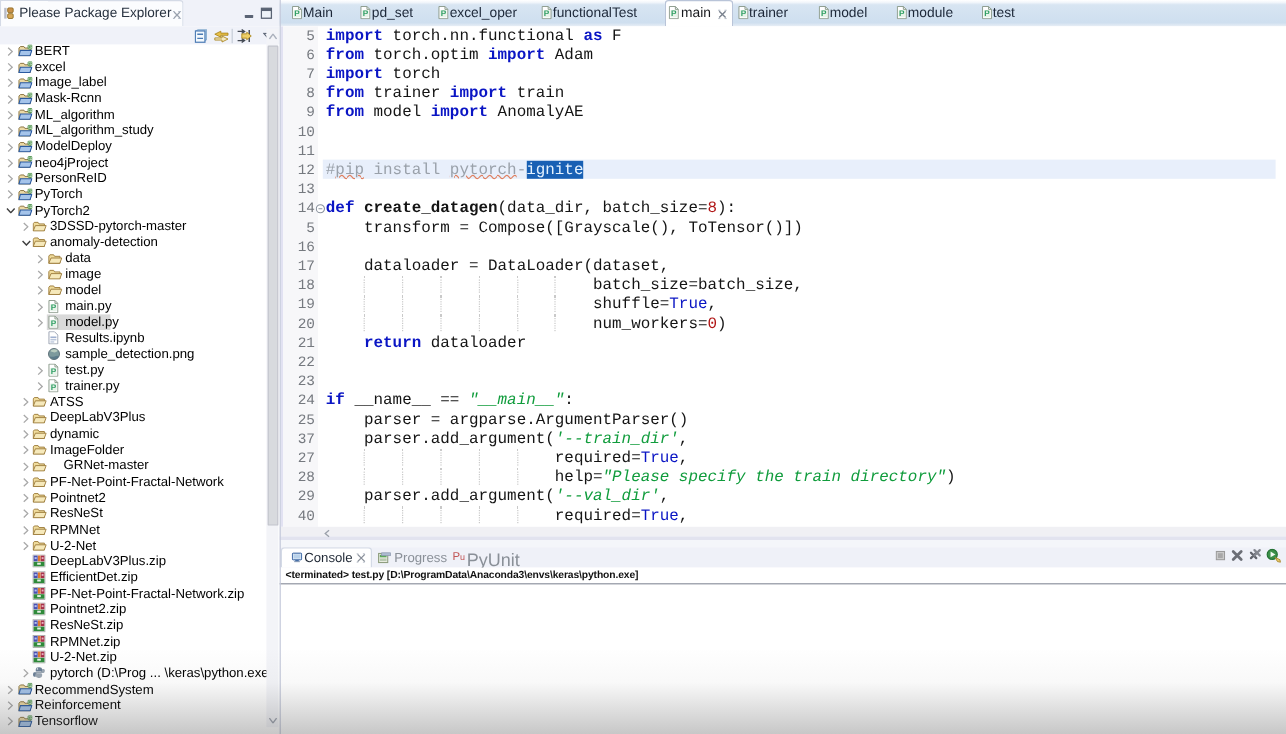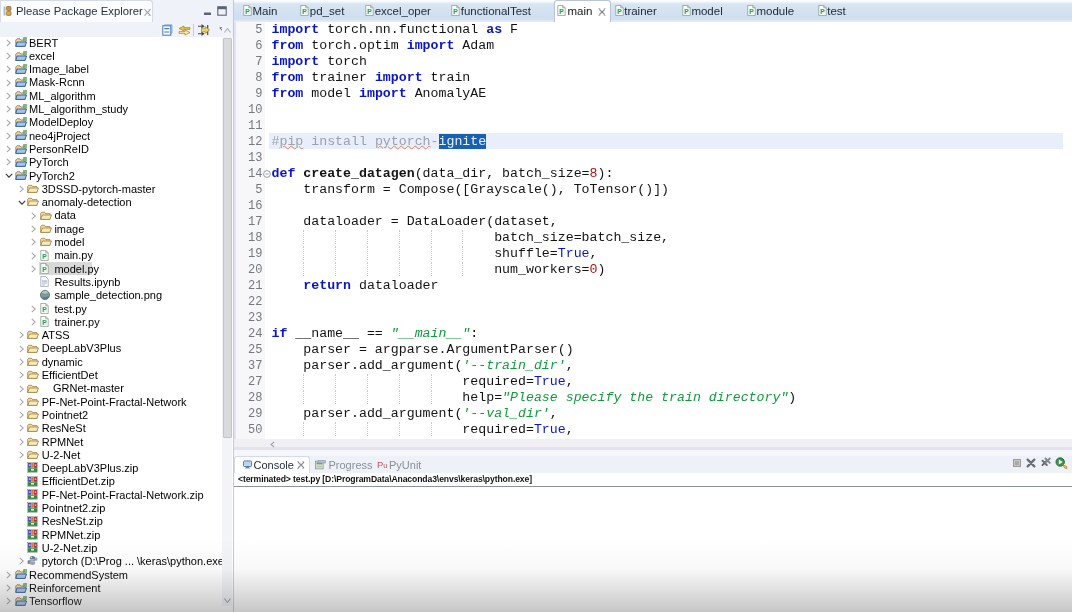--- a/index.html
+++ b/index.html
@@ -344,21 +344,21 @@
     <div class="abs trtxt" style="left:41.70px;top:355.75px;height:13px">dynamic</div>
     <svg class="abs" style="left:18.7px;top:371.25px" width="5" height="8" viewBox="0 0 5 8">
       <path d="M0.8 0.8 L4.2 4 L0.8 7.2" fill="none" stroke="#a9a9a9" stroke-width="1.1"></path>
     </svg>
     <div class="abs" style="left:27.40px;top:370.25px;width:12px;height:9px">
       <svg width="12" height="9" viewBox="0 0 12 9" style="">
         <path d="M0.7 8.4 L0.7 2.4 L1.6 1.3 L4.7 1.3 L5.5 2.6 L10 2.6 L10 8.4 Z" fill="#f0dc9c" stroke="#a08040" stroke-width="0.8"></path>
         <path d="M2.5 4 L11.5 4 L9.8 8.4 L0.7 8.4 Z" fill="#f6e9bb" stroke="#a08040" stroke-width="0.8"></path>
       </svg>
     </div>
-    <div class="abs trtxt" style="left:41.70px;top:369.05px;height:13px">EfficientDet</div>
+    <div class="abs trtxt" style="left:41.70px;top:369.05px;height:13px">ImageFolder</div>
     <svg class="abs" style="left:18.7px;top:384.55px" width="5" height="8" viewBox="0 0 5 8">
       <path d="M0.8 0.8 L4.2 4 L0.8 7.2" fill="none" stroke="#a9a9a9" stroke-width="1.1"></path>
     </svg>
     <div class="abs" style="left:27.40px;top:383.55px;width:12px;height:9px">
       <svg width="12" height="9" viewBox="0 0 12 9" style="">
         <path d="M0.7 8.4 L0.7 2.4 L1.6 1.3 L4.7 1.3 L5.5 2.6 L10 2.6 L10 8.4 Z" fill="#f0dc9c" stroke="#a08040" stroke-width="0.8"></path>
         <path d="M2.5 4 L11.5 4 L9.8 8.4 L0.7 8.4 Z" fill="#f6e9bb" stroke="#a08040" stroke-width="0.8"></path>
       </svg>
     </div>
     <div class="abs trtxt" style="left:53px;top:382.35px;height:13px">GRNet-master</div>
@@ -726,21 +726,21 @@
     <div class="abs lnum" style="right:809.5px;top:342px">25</div>
     <div class="abs code" style="left:271.5px;top:342px">&nbsp;&nbsp;&nbsp;&nbsp;parser&nbsp;=&nbsp;argparse.ArgumentParser()</div>
     <div class="abs lnum" style="right:809.5px;top:358px">37</div>
     <div class="abs code" style="left:271.5px;top:358px">&nbsp;&nbsp;&nbsp;&nbsp;parser.add_argument(<i class="st">'--train_dir'</i>,</div>
     <div class="abs lnum" style="right:809.5px;top:374px">27</div>
     <div class="abs code" style="left:271.5px;top:374px">&nbsp;&nbsp;&nbsp;&nbsp;&nbsp;&nbsp;&nbsp;&nbsp;&nbsp;&nbsp;&nbsp;&nbsp;&nbsp;&nbsp;&nbsp;&nbsp;&nbsp;&nbsp;&nbsp;&nbsp;&nbsp;&nbsp;&nbsp;&nbsp;required=<span class="tr">True</span>,</div>
     <div class="abs lnum" style="right:809.5px;top:390px">28</div>
     <div class="abs code" style="left:271.5px;top:390px">&nbsp;&nbsp;&nbsp;&nbsp;&nbsp;&nbsp;&nbsp;&nbsp;&nbsp;&nbsp;&nbsp;&nbsp;&nbsp;&nbsp;&nbsp;&nbsp;&nbsp;&nbsp;&nbsp;&nbsp;&nbsp;&nbsp;&nbsp;&nbsp;help=<i class="st">"Please&nbsp;specify&nbsp;the&nbsp;train&nbsp;directory"</i>)</div>
     <div class="abs lnum" style="right:809.5px;top:406px">29</div>
     <div class="abs code" style="left:271.5px;top:406px">&nbsp;&nbsp;&nbsp;&nbsp;parser.add_argument(<i class="st">'--val_dir'</i>,</div>
-    <div class="abs lnum" style="right:809.5px;top:422px">50</div>
+    <div class="abs lnum" style="right:809.5px;top:422px">40</div>
     <div class="abs code" style="left:271.5px;top:422px">&nbsp;&nbsp;&nbsp;&nbsp;&nbsp;&nbsp;&nbsp;&nbsp;&nbsp;&nbsp;&nbsp;&nbsp;&nbsp;&nbsp;&nbsp;&nbsp;&nbsp;&nbsp;&nbsp;&nbsp;&nbsp;&nbsp;&nbsp;&nbsp;required=<span class="tr">True</span>,</div>
 <svg class="abs" style="left:263px;top:170px" width="8" height="8">
       <circle cx="4" cy="4" r="3.4" fill="#fff" stroke="#8a929e" stroke-width="0.9"></circle>
       <path d="M2.4 4 h3.2" stroke="#8a929e" stroke-width="0.9"></path>
     </svg>
 
 <div class="abs" style="left:233px;top:439px;width:839px;height:8px;background:#f0f0f4"></div>
     <div class="abs" style="left:233px;top:447px;width:839px;height:2.5px;background:#e2e3ef"></div>
 <svg class="abs" style="left:270px;top:441px" width="5" height="7" viewBox="0 0 5 7">
       <path d="M4.2 0.8 L1 3.5 L4.2 6.2" fill="none" stroke="#9aa0aa" stroke-width="1.1"></path>
@@ -762,21 +762,21 @@
       <rect x="1.8" y="6" width="6.6" height="2.4" fill="#b8c8b0"></rect>
       <rect x="3.6" y="0.4" width="8.6" height="2.8" fill="#aebdd2" stroke="#8a97ad" stroke-width="0.7"></rect>
     </svg>
     <div class="abs" style="left:377px;top:459px;font:9.5px 'Liberation Sans',sans-serif;color:#c25858">P<span style="font-size:7.5px;color:#c25858">u</span></div>
 <div class="abs" style="left:253.5px;top:459px;font-size:11px;color:#1f2835">Console</div>
 <svg class="abs" style="left:297px;top:461px" width="8" height="8" viewBox="0 0 8 8">
       <path d="M1 1 L7 7 M7 1 L1 7" stroke="#888f9a" stroke-width="1.1"></path>
       <path d="M0 0.5 h1.6 m3.8 0 H7 M0 7.5 h1.6 m3.8 0 H7" stroke="#aab2be" stroke-width="0.9"></path>
     </svg>
 <div class="abs" style="left:328.5px;top:459px;font-size:11px;color:#8a9098">Progress</div>
-<div class="abs" style="left:389px;top:459px;font-size:11px;color:#8a9098">PyUnit</div>
+<div class="abs" style="left:389px;top:459px;font-size:15px;color:#8a9098">PyUnit</div>
 <svg class="abs" style="left:1012.5px;top:459px" width="8" height="8">
       <rect x="0.5" y="0.5" width="7" height="7" fill="#c9c9c9" stroke="#9a9a9a"></rect>
       <rect x="2" y="2" width="4" height="4" fill="#a8a8a8"></rect>
     </svg>
     <svg class="abs" style="left:1026px;top:457.5px" width="10" height="10" viewBox="0 0 12 12">
       <path d="M2 2 L10 10 M10 2 L2 10" stroke="#6b6e76" stroke-width="2.8" stroke-linecap="round"></path>
     </svg>
     <svg class="abs" style="left:1040.5px;top:456.5px" width="11" height="11" viewBox="0 0 15 15">
       <path d="M2 5 L8 11 M8 5 L2 11" stroke="#63666e" stroke-width="2.6" stroke-linecap="round"></path>
       <path d="M6 2 L12 8 M12 2 L6 8" stroke="#84878f" stroke-width="2.6" stroke-linecap="round"></path>

